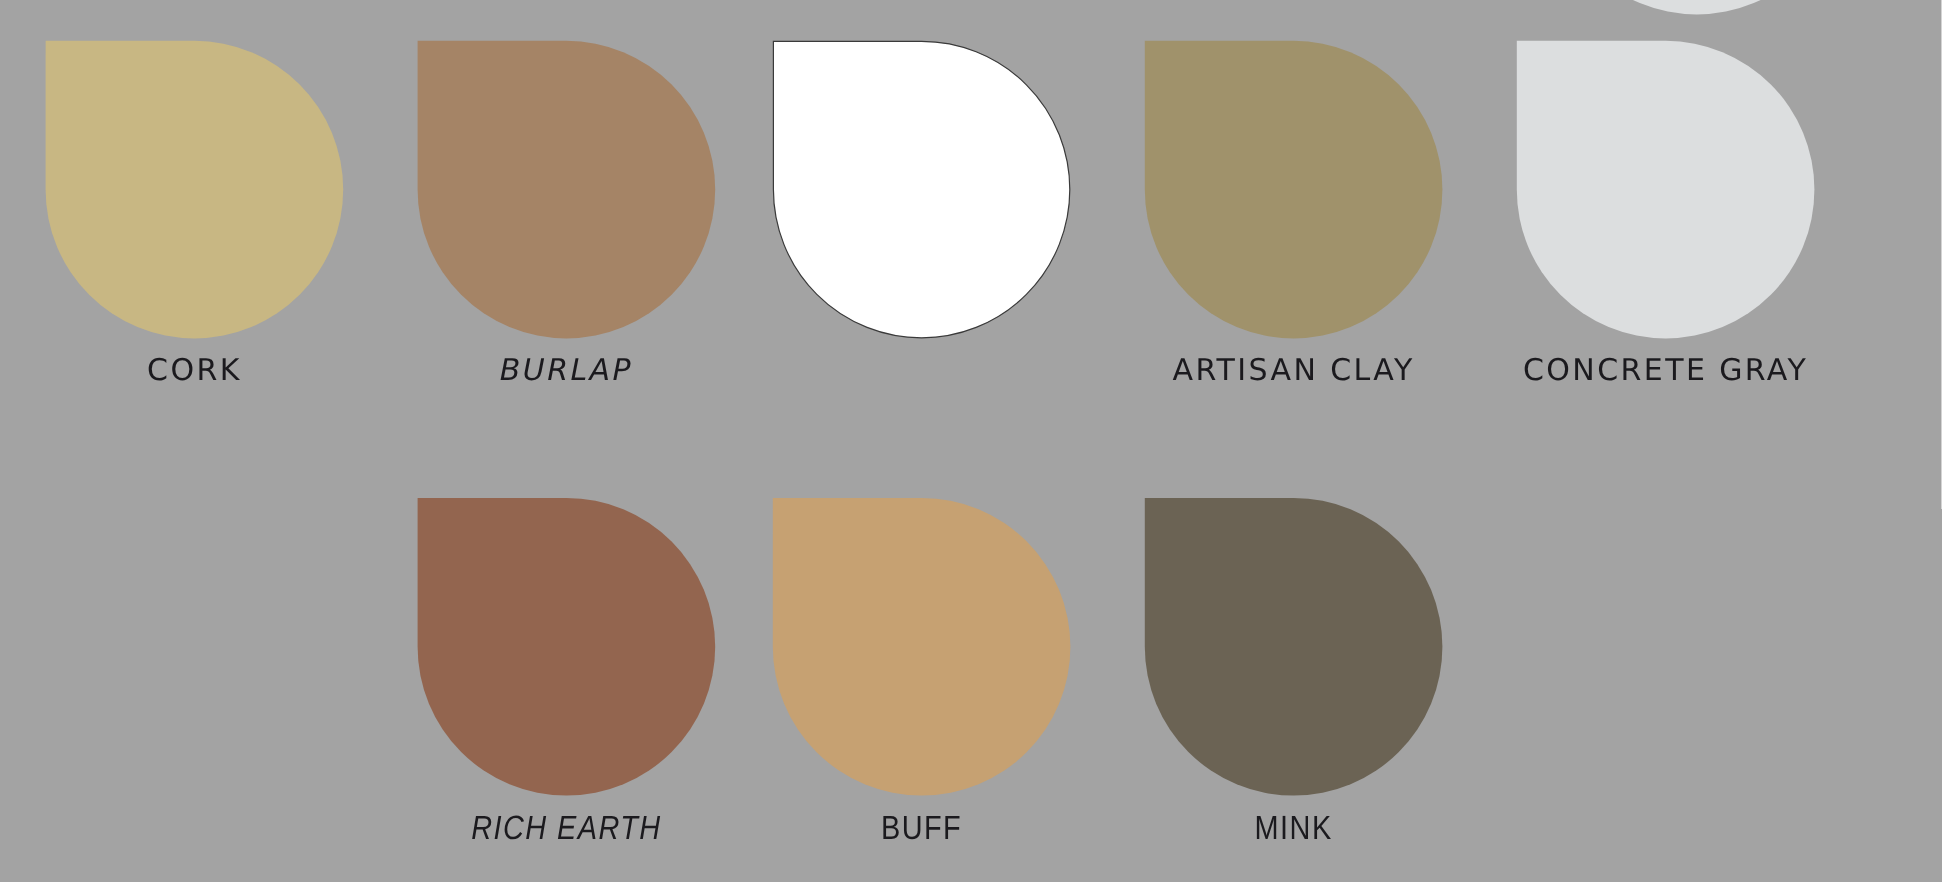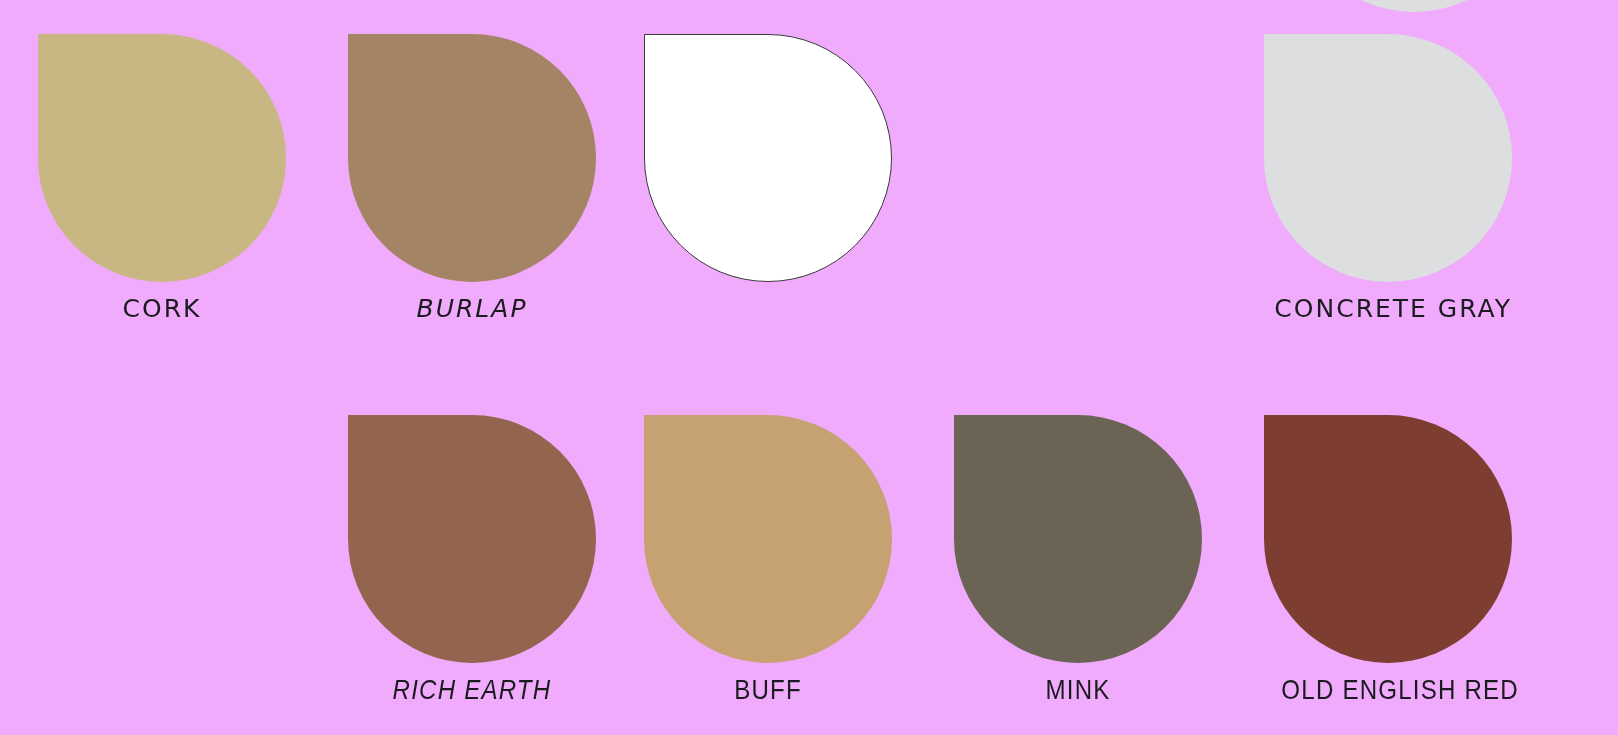--- a/index.html
+++ b/index.html
@@ -91,61 +91,61 @@
   .row-2 .swatch-label {
     font-family: "Liberation Sans Narrow", "Liberation Sans", sans-serif;
     transform: scaleX(0.86);
     letter-spacing: 1.4px;
     font-size: 28px;
   }
 </style>
 </head>
 <body>
 
-<div id="palette-board" style="background: #f0abfc;">
+<div id="palette-board" style="background: #a3a3a3;">
 
   <div class="top-clipped-shape" style="background: rgb(220, 222, 223);"></div>
 
   <div class="swatch-grid">
 
     <div class="swatch-cell row-1 col-1">
       <div class="swatch-chip" style="background: rgb(200, 183, 131);"></div>
       <div class="swatch-label" style="color: rgb(27, 26, 30);">CORK</div>
     </div>
 
     <div class="swatch-cell row-1 col-2">
       <div class="swatch-chip" style="background: rgb(165, 132, 102);"></div>
       <div class="swatch-label" style="color: rgb(27, 26, 30);">BURLAP</div>
     </div>
 
     <div class="swatch-cell row-1 col-3">
       <div class="swatch-chip outlined" style="background: rgb(255, 255, 255); border-color: rgb(58, 58, 58);"></div>
     </div>
 
+    <div class="swatch-cell row-1 col-4">
+      <div class="swatch-chip" style="background: rgb(160, 146, 107);"></div>
+      <div class="swatch-label" style="color: rgb(27, 26, 30);">ARTISAN CLAY</div>
+    </div>
 
     <div class="swatch-cell row-1 col-5">
       <div class="swatch-chip" style="background: rgb(220, 222, 223);"></div>
-      <div class="swatch-label" style="color: rgb(27, 26, 30); text-align: right;">CONCRETE GRAY</div>
+      <div class="swatch-label" style="color: rgb(27, 26, 30);">CONCRETE GRAY</div>
     </div>
 
 
     <div class="swatch-cell row-2 col-2">
       <div class="swatch-chip" style="background: rgb(147, 101, 79);"></div>
       <div class="swatch-label" style="color: rgb(27, 26, 30);">RICH EARTH</div>
     </div>
 
     <div class="swatch-cell row-2 col-4">
       <div class="swatch-chip" style="background: rgb(107, 99, 84);"></div>
       <div class="swatch-label" style="color: rgb(27, 26, 30);">MINK</div>
     </div>
 
     <div class="swatch-cell row-2 col-3">
       <div class="swatch-chip" style="background: rgb(198, 161, 114);"></div>
       <div class="swatch-label" style="color: rgb(27, 26, 30);">BUFF</div>
     </div>
 
-    <div class="swatch-cell row-2 col-5">
-      <div class="swatch-chip" style="background: rgb(126, 61, 49);"></div>
-      <div class="swatch-label" style="color: rgb(27, 26, 30);">OLD ENGLISH RED</div>
-    </div>
 
   </div>
 </div>
 
 </body></html>

